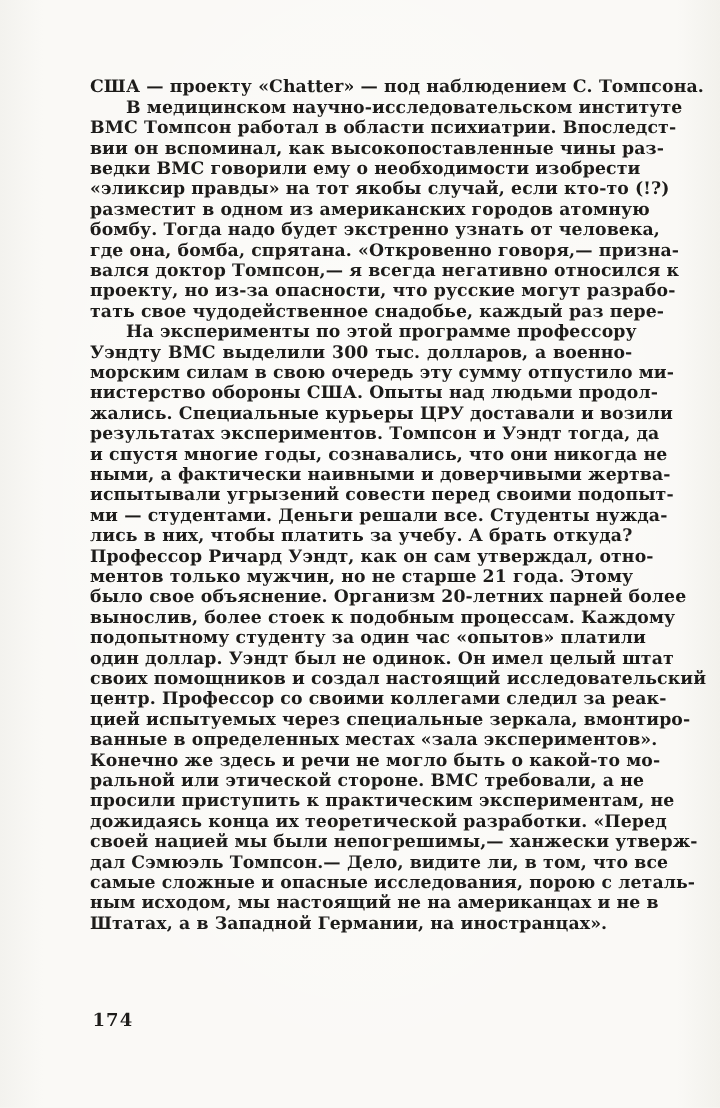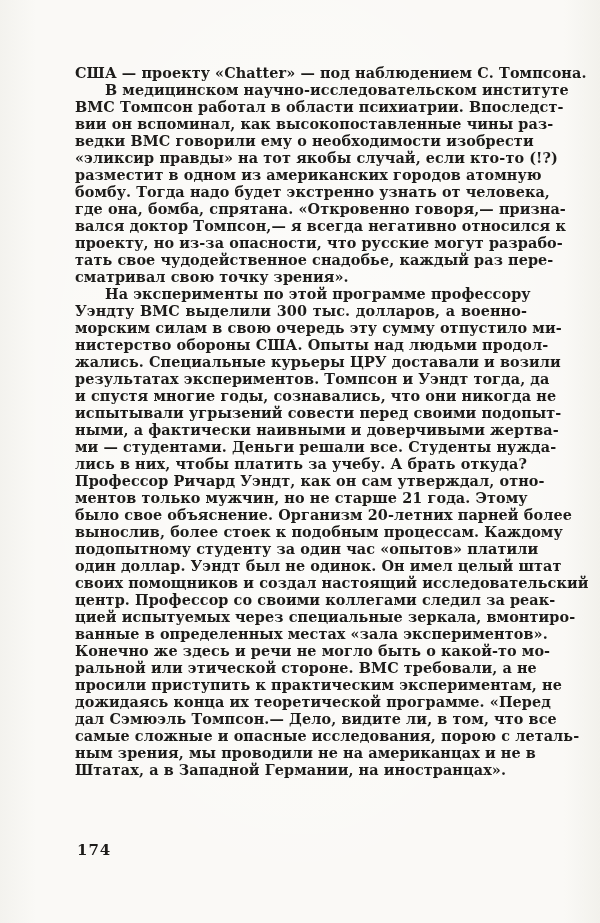--- a/index.html
+++ b/index.html
@@ -67,45 +67,45 @@
       <div class="line">ВМС Томпсон работал в области психиатрии. Впоследст-</div>
       <div class="line">вии он вспоминал, как высокопоставленные чины раз-</div>
       <div class="line">ведки ВМС говорили ему о необходимости изобрести</div>
       <div class="line">«эликсир правды» на тот якобы случай, если кто-то (!?)</div>
       <div class="line">разместит в одном из американских городов атомную</div>
       <div class="line">бомбу. Тогда надо будет экстренно узнать от человека,</div>
       <div class="line">где она, бомба, спрятана. «Откровенно говоря,— призна-</div>
       <div class="line">вался доктор Томпсон,— я всегда негативно относился к</div>
       <div class="line">проекту, но из-за опасности, что русские могут разрабо-</div>
       <div class="line">тать свое чудодейственное снадобье, каждый раз пере-</div>
-      <div class="line para-end">сматривал свою точку зрения».</div>
       <div class="line indent">На эксперименты по этой программе профессору</div>
       <div class="line">Уэндту ВМС выделили 300 тыс. долларов, а военно-</div>
       <div class="line">морским силам в свою очередь эту сумму отпустило ми-</div>
       <div class="line">нистерство обороны США. Опыты над людьми продол-</div>
       <div class="line">жались. Специальные курьеры ЦРУ доставали и возили</div>
       <div class="line">результатах экспериментов. Томпсон и Уэндт тогда, да</div>
       <div class="line">и спустя многие годы, сознавались, что они никогда не</div>
+      <div class="line">ными, а фактически наивными и доверчивыми жертва-</div>
       <div class="line">испытывали угрызений совести перед своими подопыт-</div>
-      <div class="line">ными, а фактически наивными и доверчивыми жертва-</div>
       <div class="line">ми — студентами. Деньги решали все. Студенты нужда-</div>
       <div class="line">лись в них, чтобы платить за учебу. А брать откуда?</div>
       <div class="line">Профессор Ричард Уэндт, как он сам утверждал, отно-</div>
       <div class="line">ментов только мужчин, но не старше 21 года. Этому</div>
       <div class="line">было свое объяснение. Организм 20-летних парней более</div>
       <div class="line">вынослив, более стоек к подобным процессам. Каждому</div>
       <div class="line">подопытному студенту за один час «опытов» платили</div>
       <div class="line">один доллар. Уэндт был не одинок. Он имел целый штат</div>
       <div class="line">своих помощников и создал настоящий исследовательский</div>
       <div class="line">центр. Профессор со своими коллегами следил за реак-</div>
       <div class="line">цией испытуемых через специальные зеркала, вмонтиро-</div>
       <div class="line">ванные в определенных местах «зала экспериментов».</div>
       <div class="line">Конечно же здесь и речи не могло быть о какой-то мо-</div>
       <div class="line">ральной или этической стороне. ВМС требовали, а не</div>
       <div class="line">просили приступить к практическим экспериментам, не</div>
-      <div class="line">дожидаясь конца их теоретической программе. «Перед</div>
+      <div class="line">дожидаясь конца их теоретической разработки. «Перед</div>
+      <div class="line">своей нацией мы были непогрешимы,— ханжески утверж-</div>
       <div class="line">дал Сэмюэль Томпсон.— Дело, видите ли, в том, что все</div>
       <div class="line">самые сложные и опасные исследования, порою с леталь-</div>
-      <div class="line">ным зрения, мы проводили не на американцах и не в</div>
+      <div class="line">ным исходом, мы настоящий не на американцах и не в</div>
       <div class="line para-end">Штатах, а в Западной Германии, на иностранцах».</div>
     </div>
   <div class="page-number">174</div>
 </div>
 
 </body></html>

